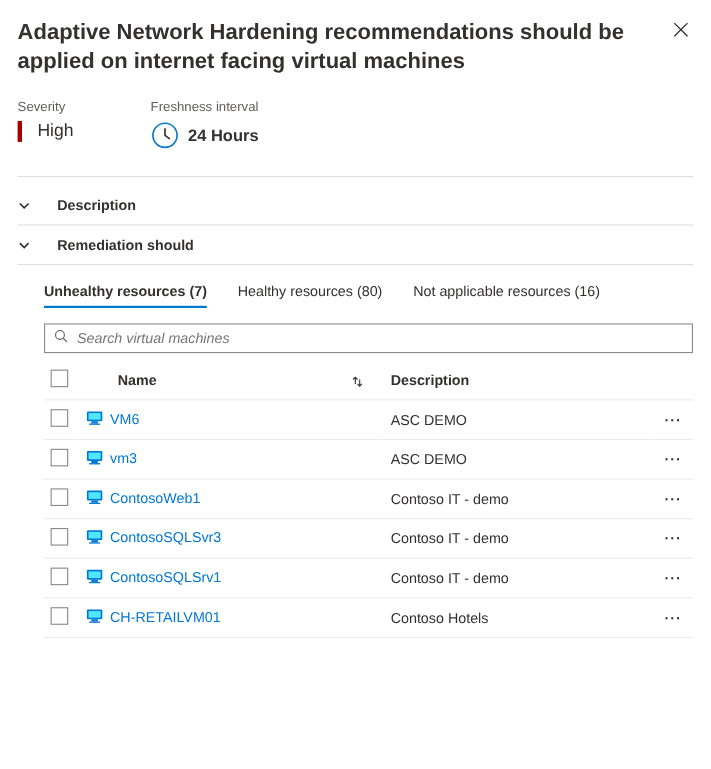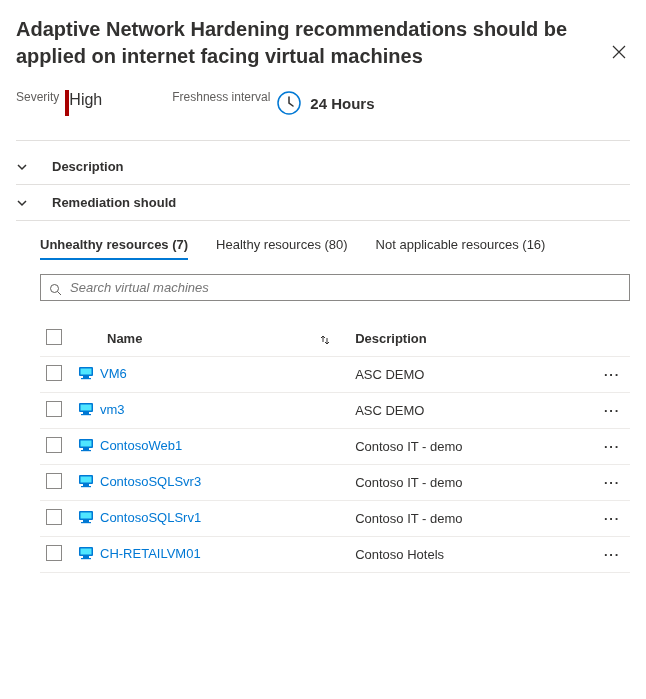--- a/index.html
+++ b/index.html
@@ -7,21 +7,21 @@
     margin: 0;
     padding: 16px;
     font-family: "Segoe UI", -apple-system, sans-serif;
     font-size: 13px;
     color: #323130;
     width: 646px;
     background: #fff;
   }
   .header-row {
     display: flex;
-    align-items: center;
+    align-items: flex-start;
     justify-content: space-between;
     gap: 8px;
   }
   .title {
     font-size: 20px;
     font-weight: 600;
     line-height: 1.35;
     margin: 0 0 20px 0;
     flex: 1;
   }
@@ -34,26 +34,26 @@
     color: #323130;
     line-height: 1;
   }
   .meta-row {
     display: flex;
     gap: 70px;
     padding-bottom: 24px;
     border-bottom: 1px solid #e1dfdd;
     margin-bottom: 8px;
   }
-  .meta-block { display: flex; flex-direction: row; gap: 6px; }
+  .meta-block { display: flex; flex-direction: column; gap: 6px; }
   .meta-label { font-size: 12px; color: #605e5c; }
   .severity-val {
     font-size: 16px;
     font-weight: 400;
-    padding-left: 0;
+    padding-left: 14px;
     border-left: 4px solid #a80000;
     line-height: 1.2;
   }
   .freshness-row { display: flex; align-items: center; gap: 8px; }
   .clock-icon { width: 26px; height: 26px; }
   .freshness-val { font-size: 15px; font-weight: 600; }
   .section {
     border-bottom: 1px solid #e1dfdd;
   }
   .section-header {
@@ -70,25 +70,25 @@
   .tabs {
     display: flex;
     gap: 28px;
     margin: 6px 0 14px 0;
     font-size: 13px;
   }
   .tab { padding: 6px 0; cursor: pointer; color: #323130; }
   .tab.active { font-weight: 600; border-bottom: 2px solid #0078d4; }
   .search-box {
     display: flex;
-    align-items: flex-end;
+    align-items: flex-start;
     border: 1px solid #8a8886;
     padding: 4px 8px;
     gap: 6px;
-    margin-bottom: 20px;
+    margin-bottom: 7px;
     width: 100%;
   }
   .search-box input {
     border: none;
     outline: none;
     font-size: 13px;
     font-style: italic;
     color: #605e5c;
     flex: 1;
     background: transparent;

